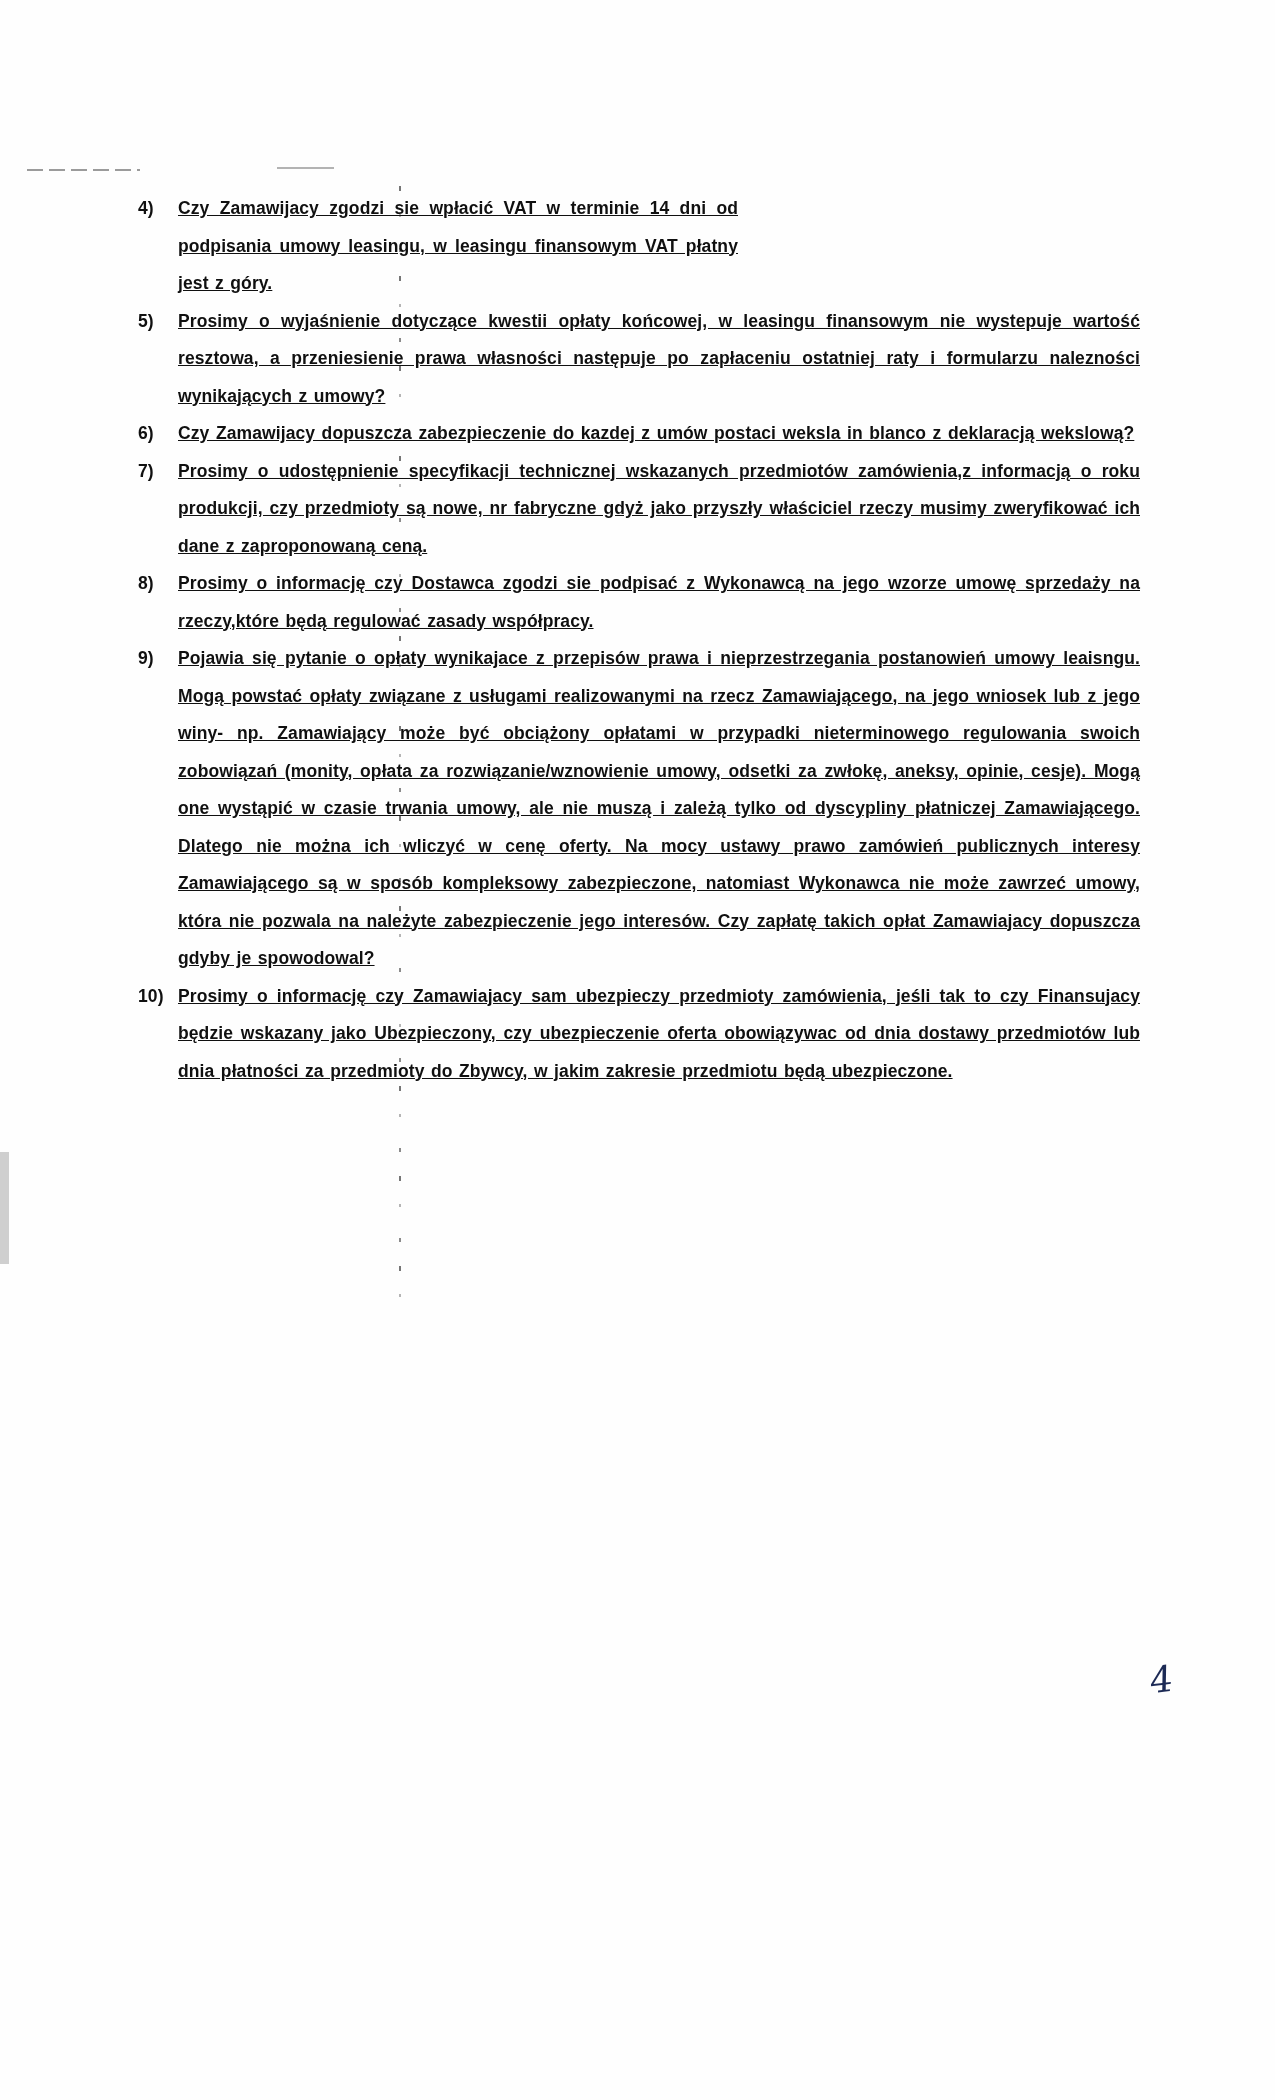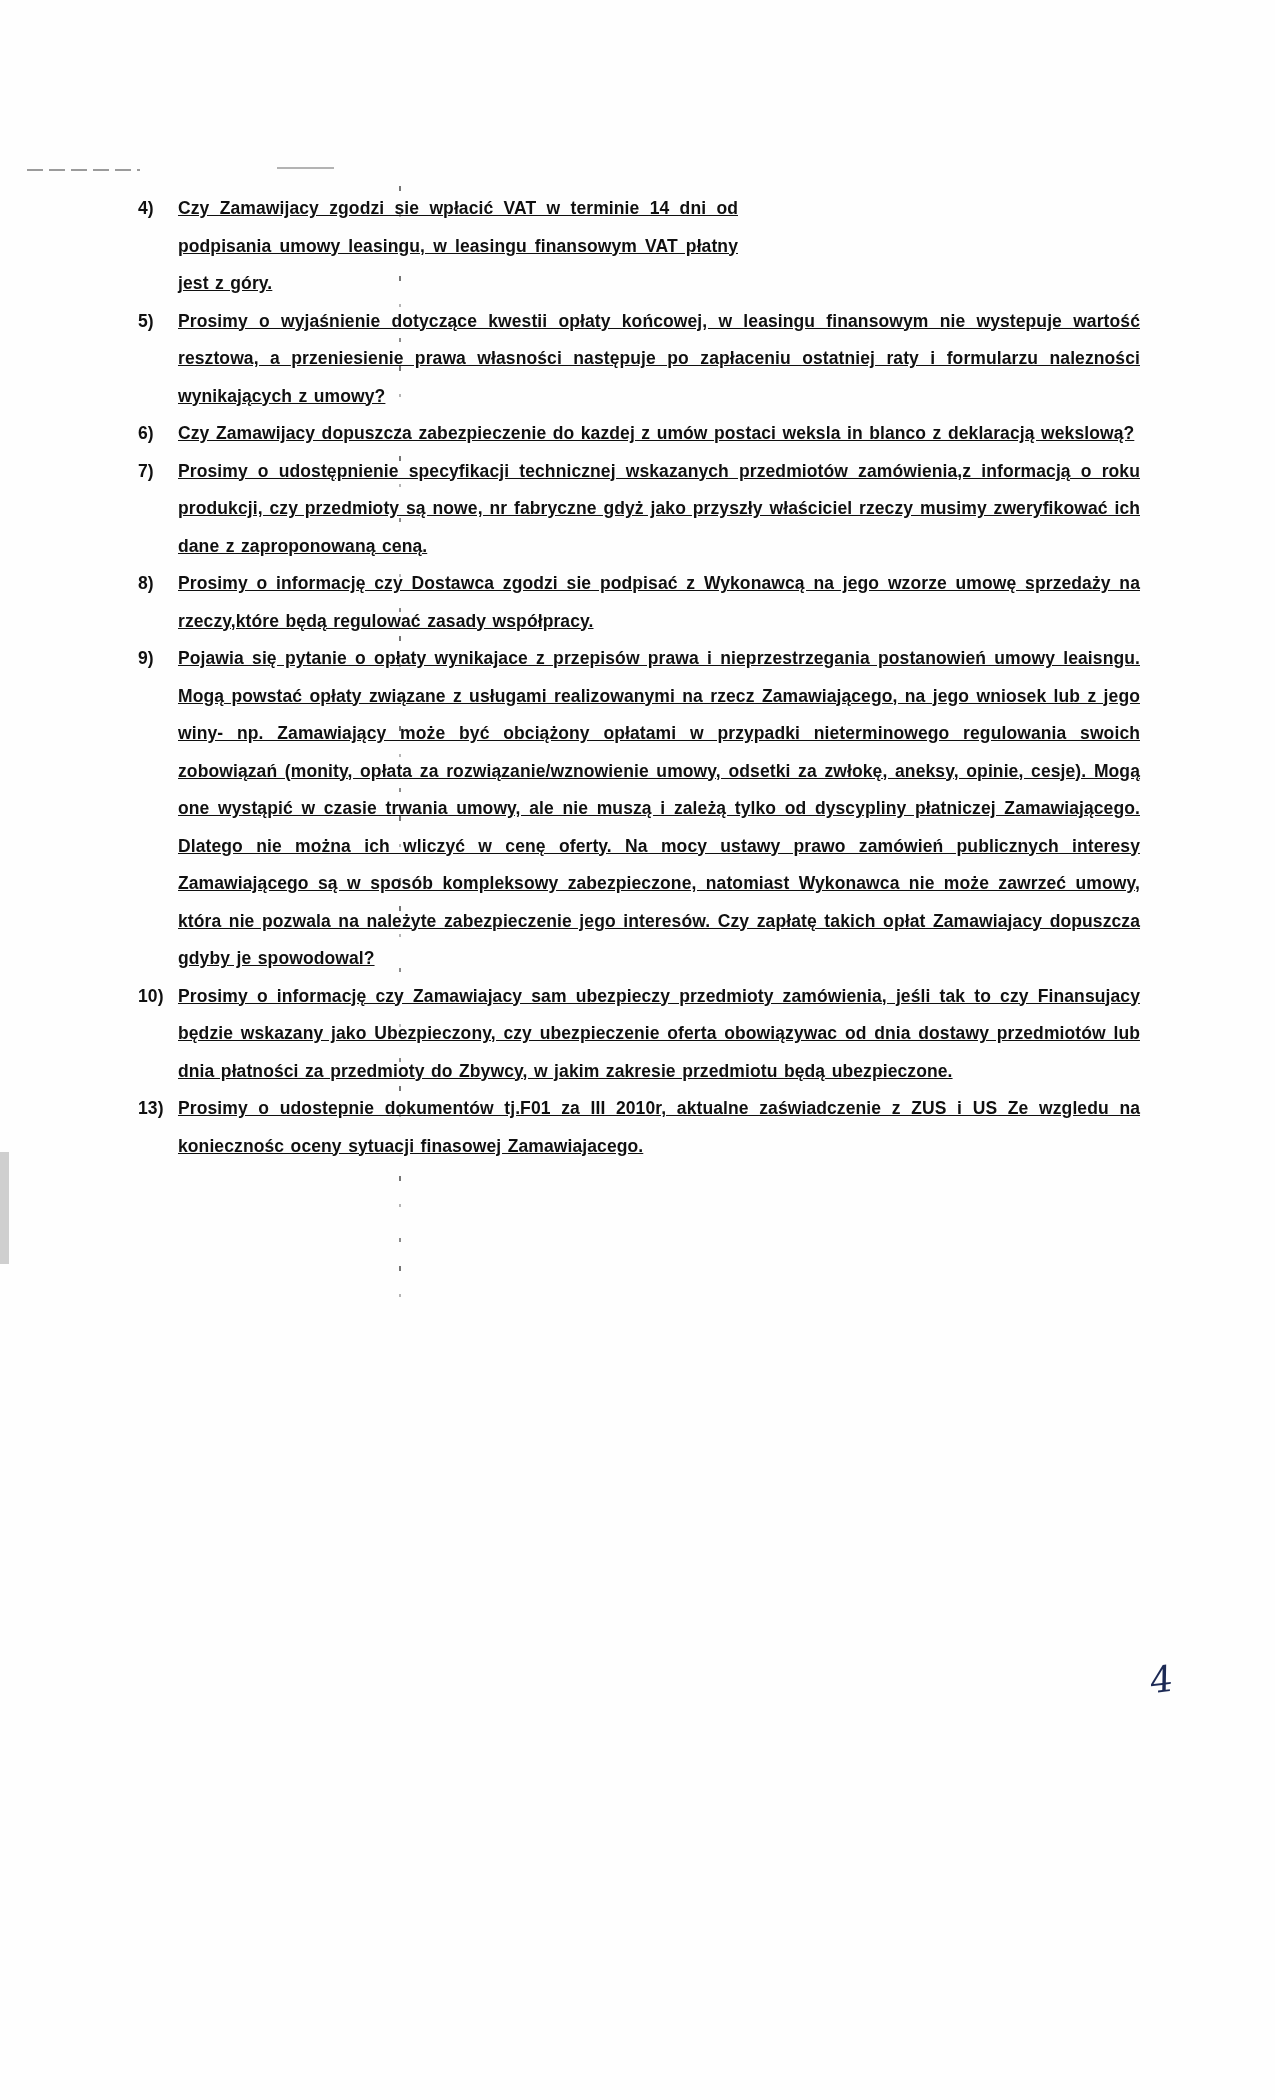--- a/index.html
+++ b/index.html
@@ -95,22 +95,18 @@
       <span class="txt">Pojawia się pytanie o opłaty wynikajace z przepisów prawa i nieprzestrzegania postanowień umowy leaisngu. Mogą powstać opłaty związane z usługami realizowanymi na rzecz Zamawiającego, na jego wniosek lub z jego winy- np. Zamawiający może być obciążony opłatami w przypadki nieterminowego regulowania swoich zobowiązań (monity, opłata za rozwiązanie/wznowienie umowy, odsetki za zwłokę, aneksy, opinie, cesje). Mogą one wystąpić w czasie trwania umowy, ale nie muszą i zależą tylko od dyscypliny płatniczej Zamawiającego. Dlatego nie można ich wliczyć w cenę oferty. Na mocy ustawy prawo zamówień publicznych interesy Zamawiającego są w sposób kompleksowy zabezpieczone, natomiast Wykonawca nie może zawrzeć umowy, która nie pozwala na należyte zabezpieczenie jego interesów. Czy zapłatę takich opłat Zamawiajacy dopuszcza gdyby je spowodowal?</span>
     </div>
 
 
 
     <div class="q">
       <span class="num">10)</span>
       <span class="txt">Prosimy o informację czy Zamawiajacy sam ubezpieczy przedmioty zamówienia, jeśli tak to czy Finansujacy będzie wskazany jako Ubezpieczony, czy ubezpieczenie oferta obowiązywac od dnia dostawy przedmiotów lub dnia płatności za przedmioty do Zbywcy, w jakim zakresie przedmiotu będą ubezpieczone.</span>
     </div>
 
-    <div class="q">
-      <span class="num">13)</span>
-      <span class="txt">Prosimy o udostepnie dokumentów tj.F01 za III 2010r, aktualne zaświadczenie z ZUS i US  Ze wzgledu na koniecznośc oceny sytuacji finasowej Zamawiajacego.</span>
-    </div>
 
   </div>
 
   <div class="handwritten">4</div>
 
 </div>
 
 </body></html>

